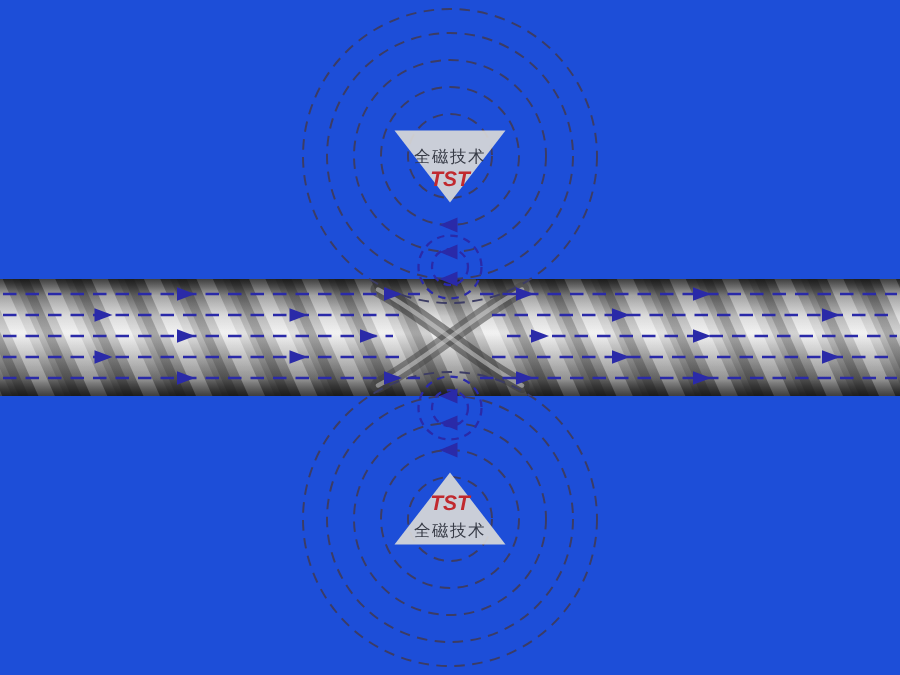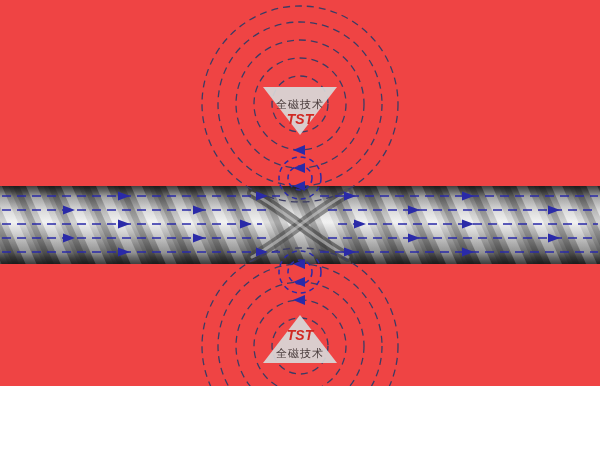--- a/index.html
+++ b/index.html
@@ -1,19 +1,19 @@
 <!DOCTYPE html>
 <html><head>
 <meta charset="utf-8">
 <style>
   html,body{margin:0;padding:0;background:#fff;}
   .stage{
     position:relative;
-    width:600px;height:386px;
-    background:#ef4444;
+    width:600px;height:450px;
+    background:#1d4ed8;
     overflow:hidden;
     font-family:"Liberation Sans", sans-serif;
   }
   svg text{font-family:"Liberation Sans", sans-serif;}
   .brand-cjk{letter-spacing:1px;}
   .logo-text{font-weight:bold;font-style:italic;}
 </style>
 </head>
 <body>
 

